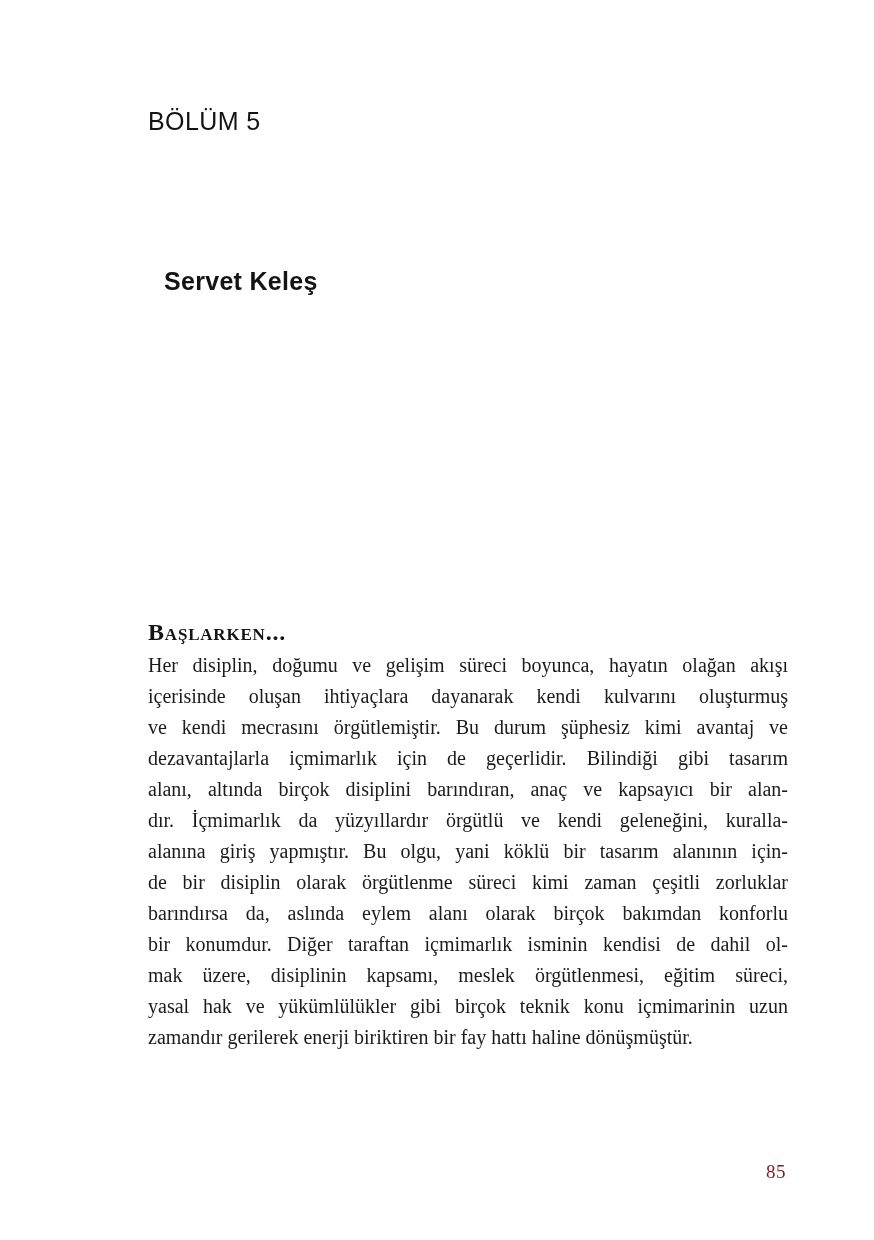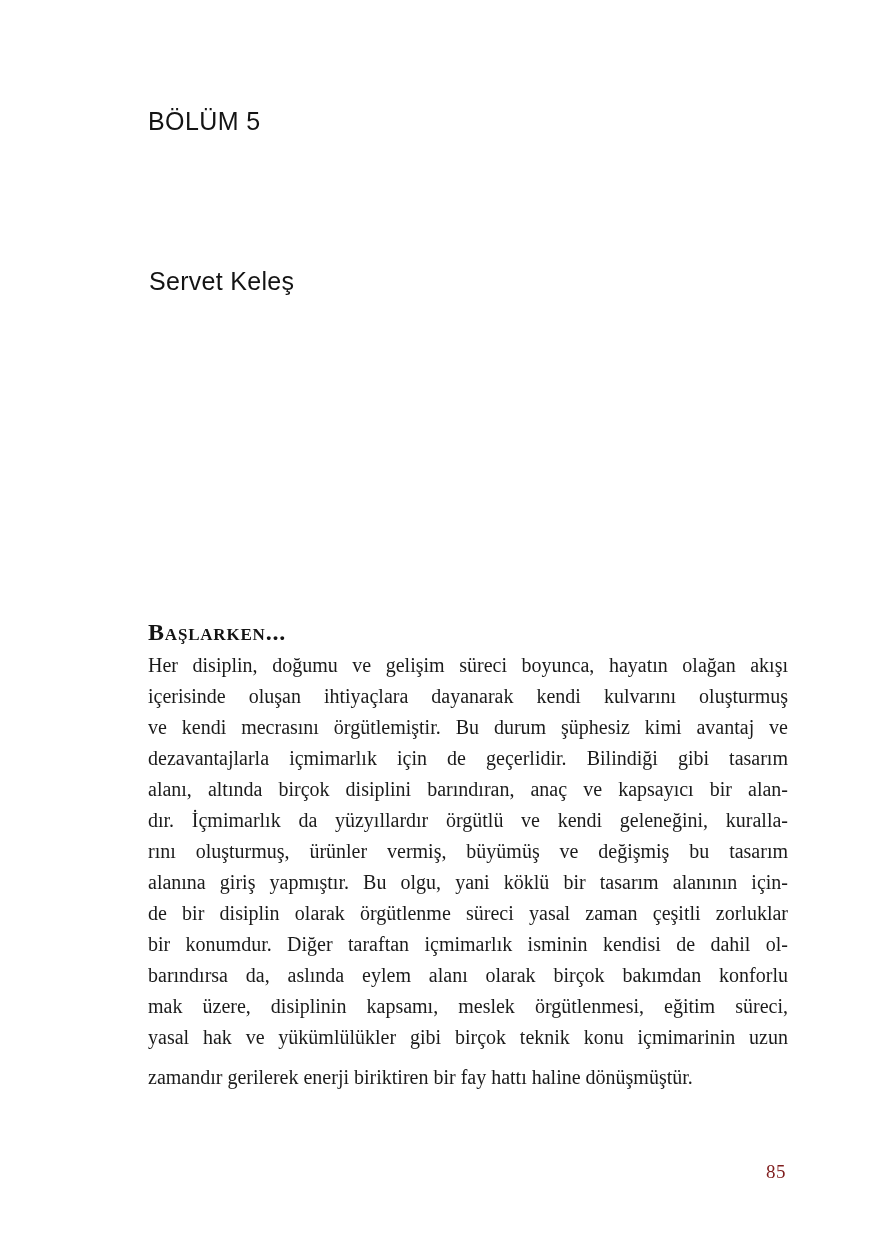--- a/index.html
+++ b/index.html
@@ -21,25 +21,25 @@
     top: 109px;
     font-family: "Liberation Sans", sans-serif;
     font-size: 25px;
     font-weight: 400;
     letter-spacing: 0.4px;
     line-height: 1;
     color: #141414;
   }
   .author-name {
     position: absolute;
-    left: 149px;
+    left: 164px;
     top: 269px;
     font-family: "Liberation Sans", sans-serif;
     font-size: 25px;
-    font-weight: 400;
+    font-weight: 700;
     letter-spacing: 0.3px;
     line-height: 1;
     color: #141414;
   }
   .doc-title {
     position: absolute;
     left: 145px;
     top: 413px;
     font-family: "Liberation Serif", serif;
     font-style: italic;
@@ -72,21 +72,20 @@
     color: #1b1b1b;
   }
   .body-line {
     line-height: 31px;
     text-align: justify;
     text-align-last: justify;
     white-space: normal;
   }
   .body-line.last {
     text-align-last: left;
-    margin-top: 9px;
   }
   .page-number {
     position: absolute;
     top: 1161px;
     right: 88px;
     font-family: "Liberation Serif", serif;
     font-size: 19px;
     letter-spacing: 0.5px;
     color: #7f1d1d;
     font-variant-numeric: oldstyle-nums;
@@ -104,25 +103,24 @@
 
   <div class="section-heading">Başlarken...</div>
 
   <div class="body-text">
     <div class="body-line">Her disiplin, doğumu ve gelişim süreci boyunca, hayatın olağan akışı</div>
     <div class="body-line">içerisinde oluşan ihtiyaçlara dayanarak kendi kulvarını oluşturmuş</div>
     <div class="body-line">ve kendi mecrasını örgütlemiştir. Bu durum şüphesiz kimi avantaj ve</div>
     <div class="body-line">dezavantajlarla içmimarlık için de geçerlidir. Bilindiği gibi tasarım</div>
     <div class="body-line">alanı, altında birçok disiplini barındıran, anaç ve kapsayıcı bir alan-</div>
     <div class="body-line">dır. İçmimarlık da yüzyıllardır örgütlü ve kendi geleneğini, kuralla-</div>
-    <div class="body-line">rını oluşturmuş, ürünler vermiş, büyümüş ve değişmiş bu tasarım</div>
     <div class="body-line">alanına giriş yapmıştır. Bu olgu, yani köklü bir tasarım alanının için-</div>
-    <div class="body-line">de bir disiplin olarak örgütlenme süreci yasal zaman çeşitli zorluklar</div>
+    <div class="body-line">de bir disiplin olarak örgütlenme süreci kimi zaman çeşitli zorluklar</div>
+    <div class="body-line">barındırsa da, aslında eylem alanı olarak birçok bakımdan konforlu</div>
     <div class="body-line">bir konumdur. Diğer taraftan içmimarlık isminin kendisi de dahil ol-</div>
-    <div class="body-line">barındırsa da, aslında eylem alanı olarak birçok bakımdan konforlu</div>
     <div class="body-line">mak üzere, disiplinin kapsamı, meslek örgütlenmesi, eğitim süreci,</div>
     <div class="body-line">yasal hak ve yükümlülükler gibi birçok teknik konu içmimarinin uzun</div>
     <div class="body-line last">zamandır gerilerek enerji biriktiren bir fay hattı haline dönüşmüştür.</div>
   </div>
 
   <div class="page-number">85</div>
 
 </div>
 
 </body></html>

